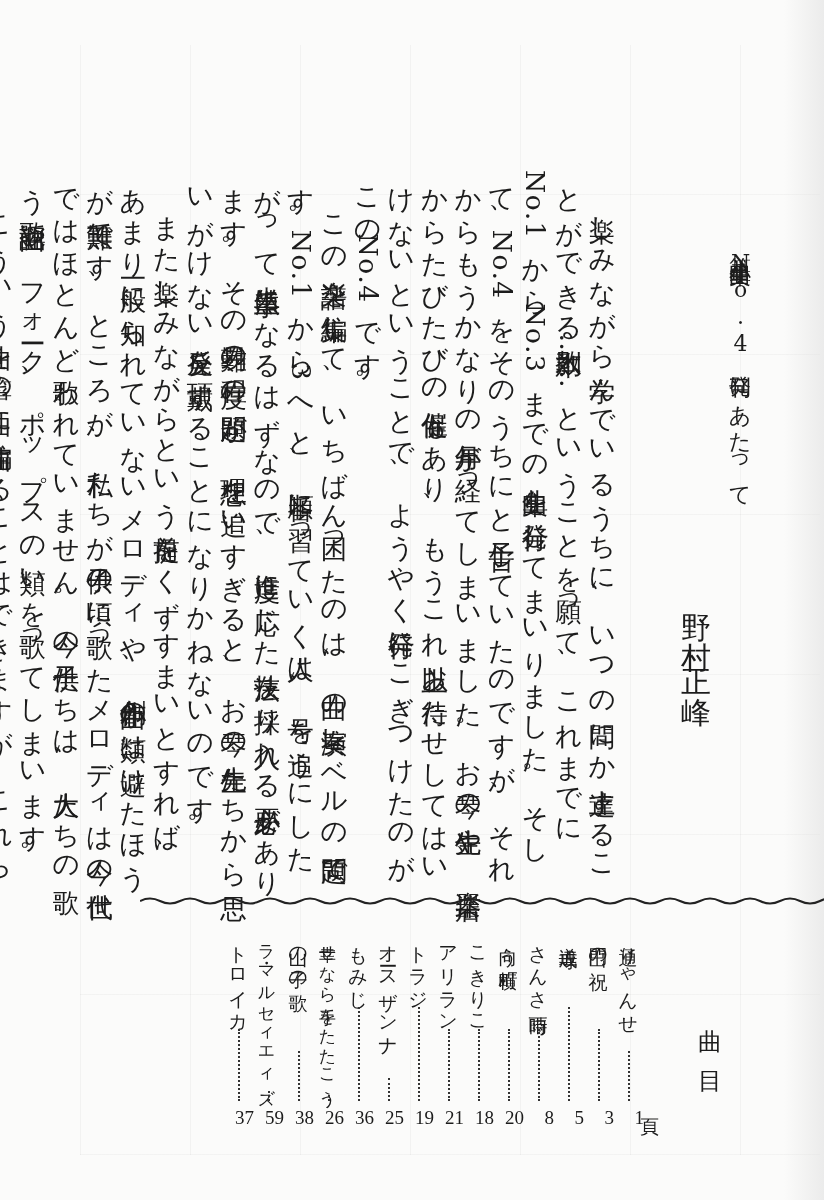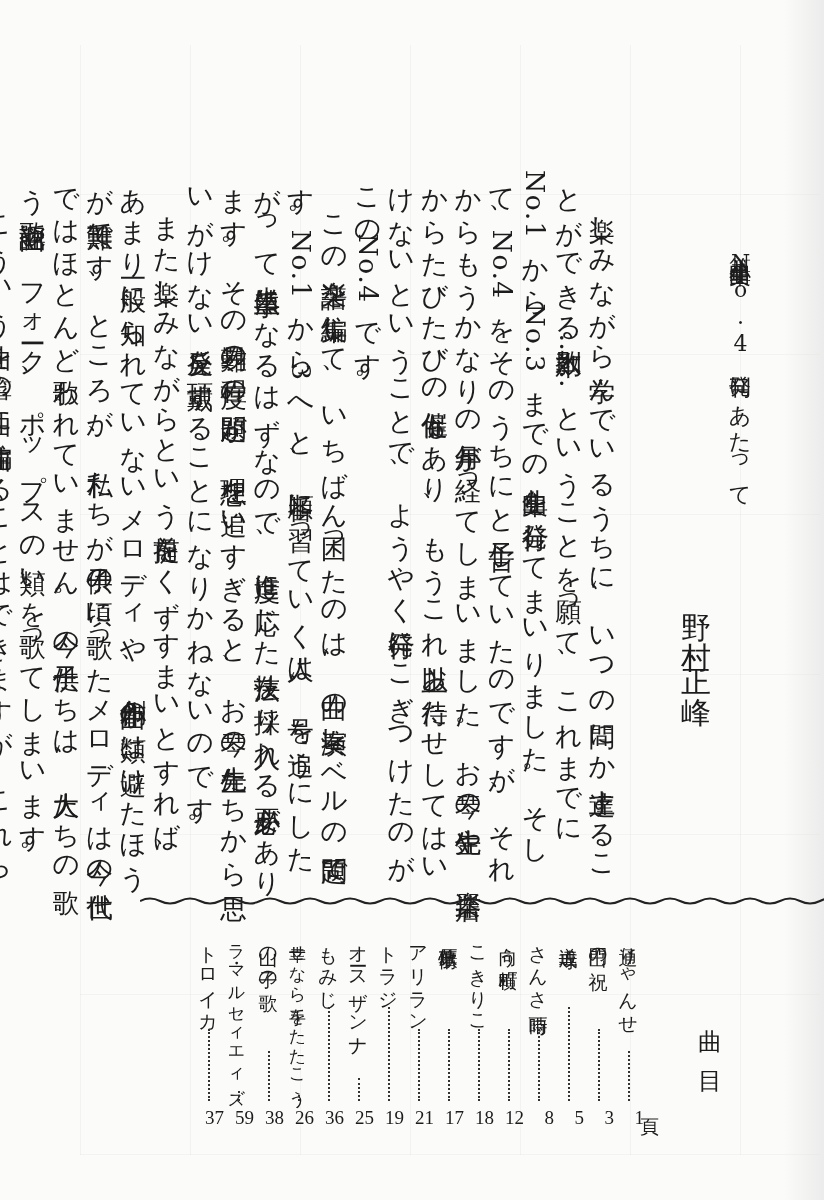--- a/index.html
+++ b/index.html
@@ -121,31 +121,26 @@
       <span class="toc-page">5</span>
     </div>
   <div class="toc-item">
       <span class="toc-title">さんさ時雨</span>
       <span class="toc-dots" style="top:96px"></span>
       <span class="toc-page">8</span>
     </div>
   <div class="toc-item">
       <span class="toc-title">向う横町</span>
       <span class="toc-dots" style="top:96px"></span>
-      <span class="toc-page">12</span>
+      <span class="toc-page">20</span>
     </div>
   <div class="toc-item">
       <span class="toc-title">こきりこ</span>
       <span class="toc-dots" style="top:96px"></span>
       <span class="toc-page">18</span>
-    </div>
-  <div class="toc-item">
-      <span class="toc-title">草原情歌</span>
-      <span class="toc-dots" style="top:96px"></span>
-      <span class="toc-page">17</span>
     </div>
   <div class="toc-item">
       <span class="toc-title">アリラン</span>
       <span class="toc-dots" style="top:96px"></span>
       <span class="toc-page">21</span>
     </div>
   <div class="toc-item">
       <span class="toc-title">トラジ</span>
       <span class="toc-dots" style="top:74px"></span>
       <span class="toc-page">19</span>

